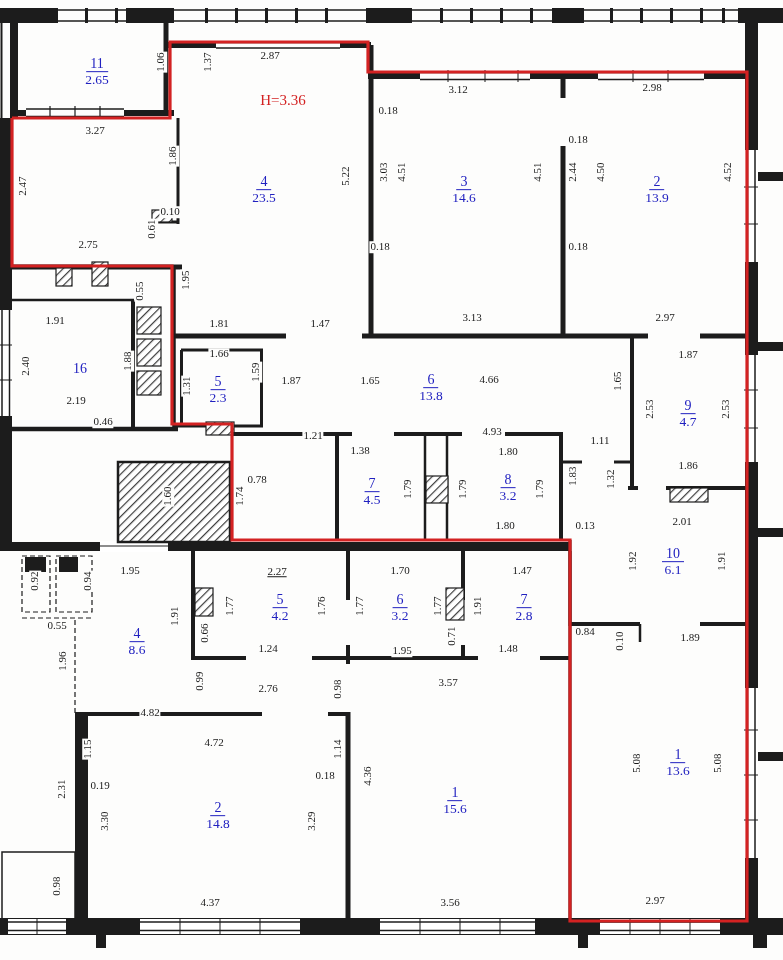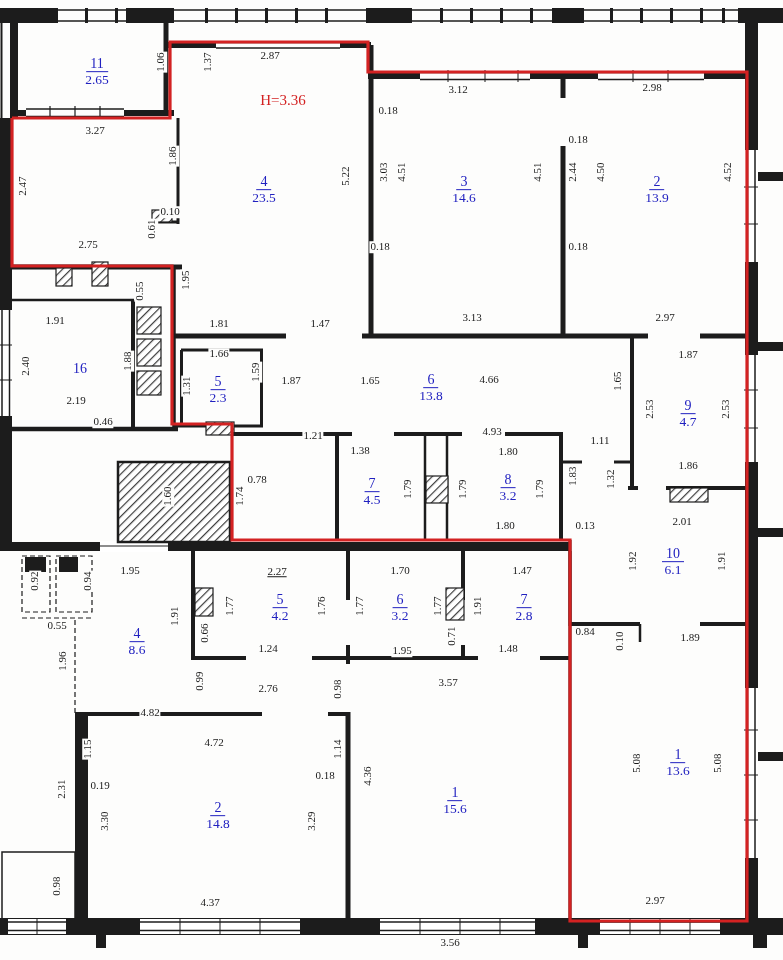--- a/index.html
+++ b/index.html
@@ -356,17 +356,17 @@
       <div class="dim vert" style="left: 62px; top: 789px;">2.31</div>
       <div class="dim" style="left: 100px; top: 786px;">0.19</div>
       <div class="dim vert" style="left: 105px; top: 821px;">3.30</div>
       <div class="dim" style="left: 325px; top: 776px;">0.18</div>
       <div class="dim vert" style="left: 312px; top: 821px;">3.29</div>
       <div class="dim vert" style="left: 368px; top: 776px;">4.36</div>
       <div class="dim vert" style="left: 637px; top: 763px;">5.08</div>
       <div class="dim vert" style="left: 718px; top: 763px;">5.08</div>
       <div class="dim vert" style="left: 57px; top: 886px;">0.98</div>
       <div class="dim" style="left: 210px; top: 903px;">4.37</div>
-      <div class="dim" style="left: 450px; top: 903px; margin-top: 40px;">3.56</div>
+      <div class="dim" style="left: 450px; top: 903px;">3.56</div>
       <div class="dim" style="left: 655px; top: 901px;">2.97</div>
     </div>
 
 </div>
 
 </body></html>

